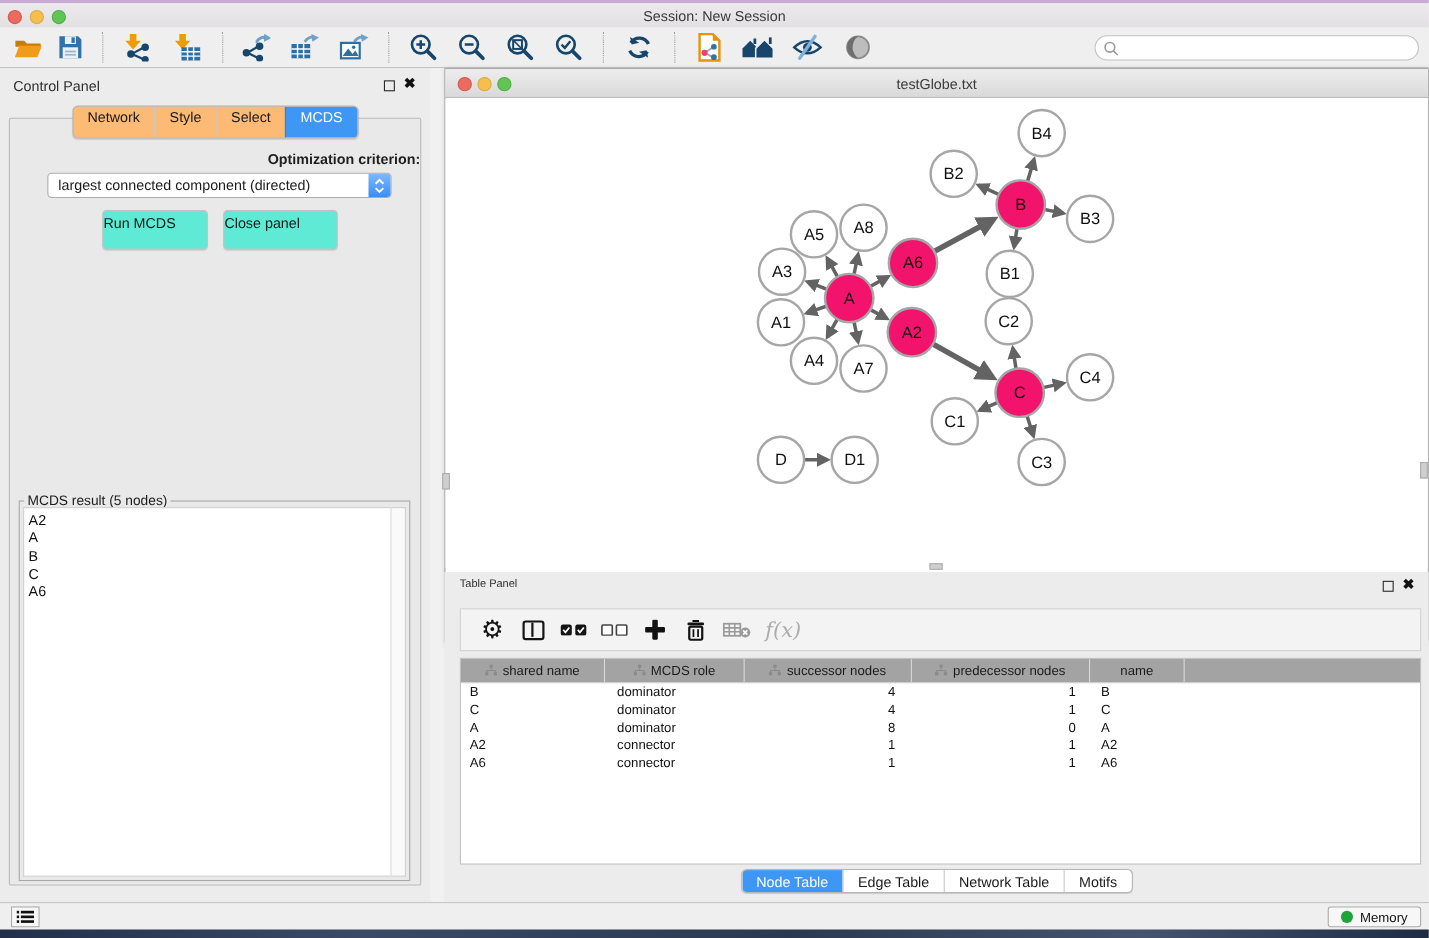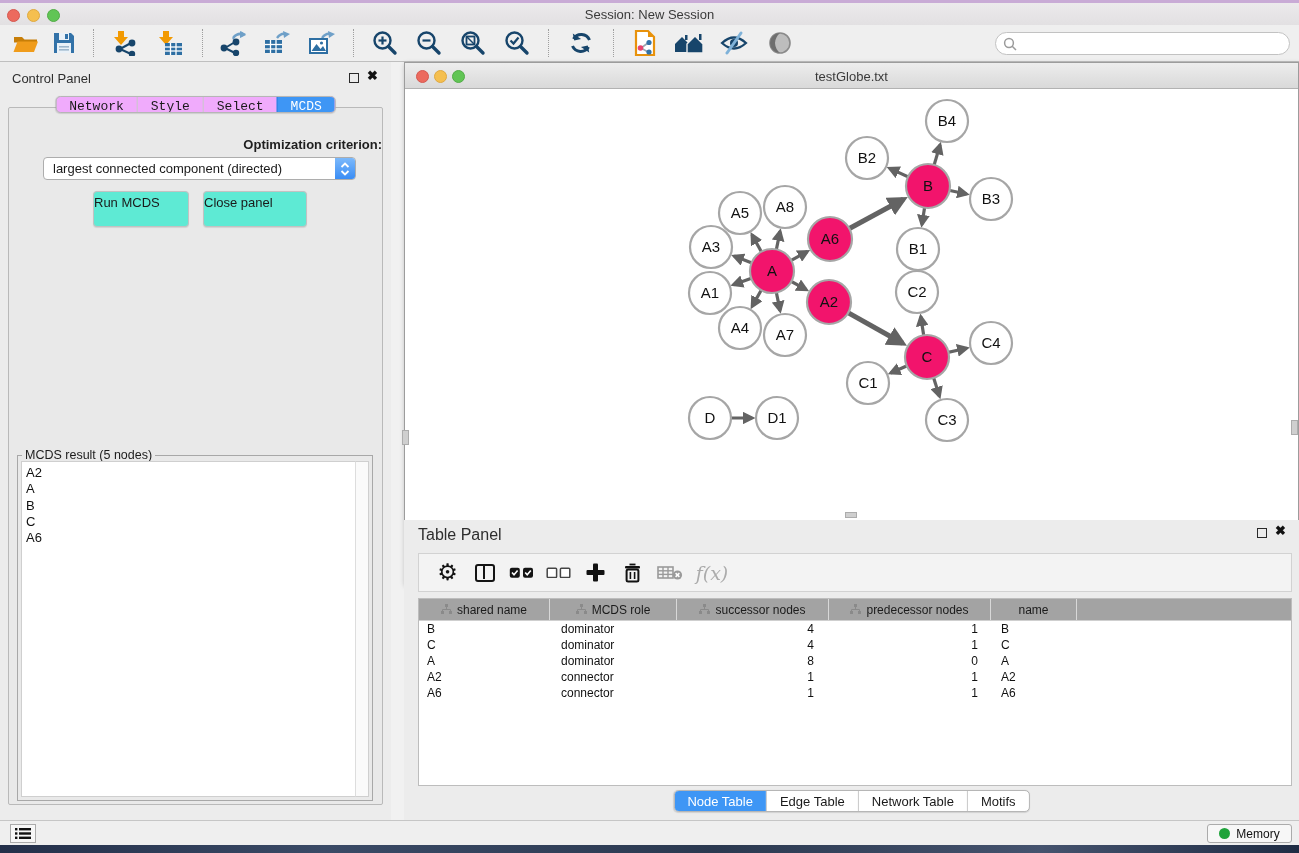--- a/index.html
+++ b/index.html
@@ -26,23 +26,23 @@
   .searchbox { position:absolute; right:9px; top:7px; width:295px; height:23px; background:#fff;
                border:1px solid #C2C2C2; border-radius:12px; display:flex; align-items:center; padding-left:7px; }
   .searchbox input { border:none; outline:none; background:transparent; font-size:12px; width:255px;
                      font-family:"Liberation Sans",sans-serif; }
 
   
   .control-panel { position:absolute; left:0; top:62px; width:391px; height:758px; background:#ECECEC; }
   .cp-title { position:absolute; left:12px; top:9px; font-size:13px; color:#2E2E2E; }
   .panel-float { position:absolute; top:11px; width:10px; height:10px; border:1.6px solid #2A2A2A; }
   .panel-close { position:absolute; top:6px; font-size:13px; font-weight:bold; color:#111; }
-  .cp-tabs { position:absolute; top:34px; left:50%; transform:translateX(-50%); display:flex; height:17px;
-             background:#f0abfc; border:1px solid #B6B6B6; border-radius:5px; overflow:hidden; z-index:3;
-             box-shadow:0 0.5px 1px rgba(0,0,0,.12);font-family:Liberation Mono, monospace; }
+  .cp-tabs { position:absolute; top:34px; left:50%; transform:translateX(-50%); display:flex; height:30px;
+             background:#fdba74; border:1px solid #B6B6B6; border-radius:5px; overflow:hidden; z-index:3;
+             box-shadow:0 0.5px 1px rgba(0,0,0,.12); }
   .seg { padding:0 13px; line-height:20px; font-size:13px; color:#1a1a1a; border-left:1px solid #C9C9C9;
          white-space:nowrap; }
   .seg:first-child { border-left:none; }
   .seg.active { background:#3E96F5; color:#fff; border-color:#2F7FE0; }
   .cp-body { position:absolute; left:8px; right:8px; top:45px; bottom:15px; background:#E9E9E9;
              border:1px solid #B9B9B9; border-radius:2px; }
   .opt-label { position:absolute; top:29px; left:0; right:0; text-align:right; font-size:13px;
                font-weight:bold; color:#1f1f1f; }
   .dropdown { position:absolute; top:49px; left:34px; width:313px; height:23px; background:#fff;
               border:1px solid #ADADAD; border-radius:4px; font-size:13px; }
@@ -72,21 +72,21 @@
   .net-titlebar { position:absolute; left:0; top:0; right:0; height:26px;
                   background:linear-gradient(#EDEDED,#D9D9D9); border-bottom:1px solid #B2B2B2; }
   .net-titlebar .title { position:absolute; left:0; right:0; top:6px; text-align:center; font-size:13px; color:#3A3A3A; }
   .net-titlebar .tl { top:7px; }
   .net-canvas { position:absolute; left:0; top:27px; width:893px; height:426px; background:#fff; }
   .resize-grip { position:absolute; right:1px; bottom:1px; width:13px; height:13px;
     background:repeating-linear-gradient(135deg, transparent 0 3px, #B9B9B9 3px 4.5px); }
 
   
   .table-panel { position:absolute; left:404px; top:520px; width:895px; height:300px; background:#ECECEC; }
-  .tp-title { position:absolute; left:14px; top:6px; font-size:16px; color:#2E2E2E; }
+  .tp-title { position:absolute; left:14px; top:6px; font-size:10px; color:#2E2E2E; }
   .tp-toolbar { position:absolute; left:14px; right:7px; top:33px; height:39px; background:#F3F3F3;
                 border:1px solid #D2D2D2; display:flex; align-items:center; gap:0; padding-left:10px; }
   .tp-tool { width:37px; height:30px; display:flex; align-items:center; justify-content:center; }
   .gear-glyph { font-size:23px; color:#141414; line-height:23px; }
   .col-glyph { width:20px; height:18px; border:2.4px solid #141414; border-radius:3px; position:relative; }
   .col-glyph::after { content:""; position:absolute; left:6.5px; top:0; width:2.4px; height:13.2px; background:#141414; }
   .fx-glyph { font-family:"DejaVu Serif", serif; font-style:italic; font-size:19px; color:#ABABAB; }
   .tp-table { position:absolute; left:14px; right:7px; top:78px; bottom:34px; background:#fff;
               border:1px solid #BDBDBD; overflow:hidden; }
   .thead { display:grid; grid-template-columns:131px 127px 152px 162px 86px 1fr; height:22px;

